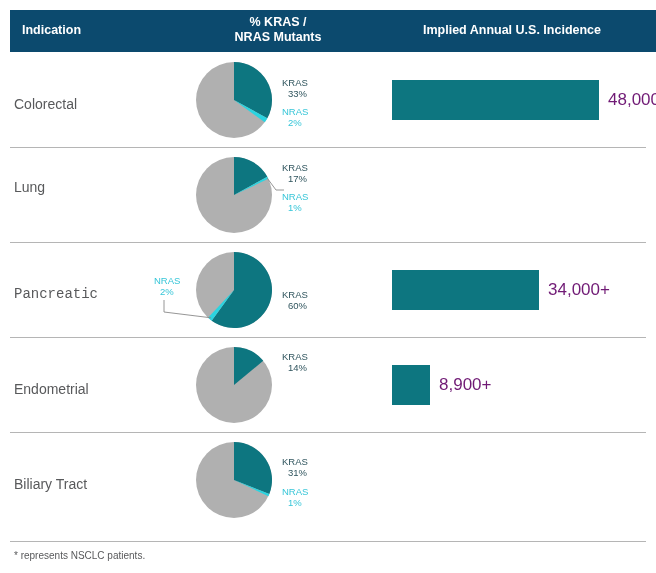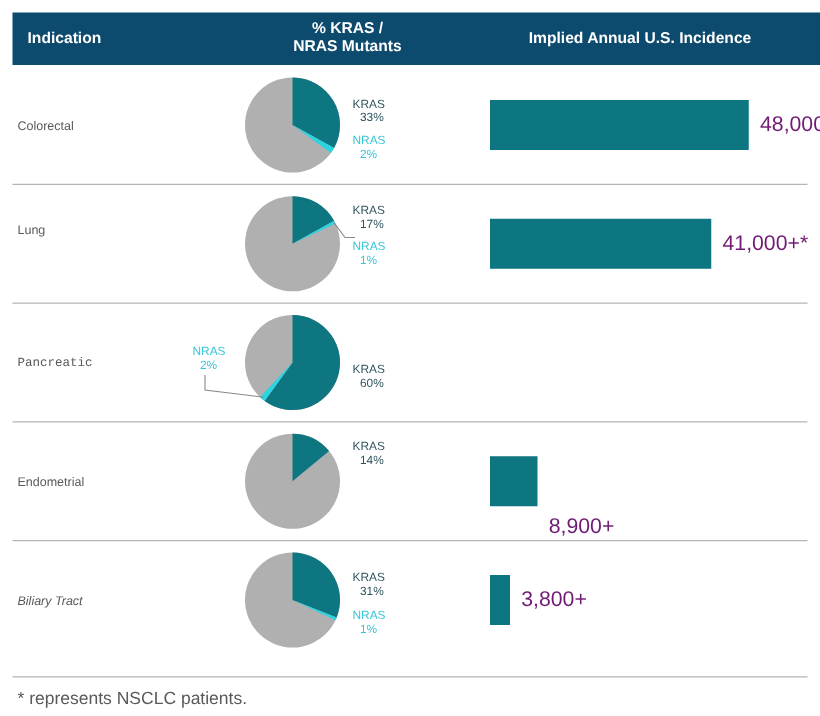--- a/index.html
+++ b/index.html
@@ -69,21 +69,21 @@
     position: absolute;
     left: 10px;
     width: 636px;
     height: 1px;
     background: #b5b5b5;
   }
 
   .ind-label {
     position: absolute;
     left: 14px;
-    font-size: 10px;
+    font-size: 14px;
     color: #58595b;
     white-space: nowrap;
   }
 
   
   .pie-holder {
     position: absolute;
     left: 140px;
     top: 0;
     width: 242px;
@@ -128,21 +128,21 @@
     left: 10px;
     top: 541px;
     width: 636px;
     height: 1px;
     background: #b5b5b5;
   }
   .footnote {
     position: absolute;
     left: 14px;
     top: 550px;
-    font-size: 14px;
+    font-size: 10px;
     color: #58595b;
   }
 </style>
 </head>
 <body>
 
 <div id="table-wrap">
 
   <div class="header-band">
     <div class="hcell hcell-indication">Indication</div>
@@ -178,73 +178,69 @@
             <circle cx="94" cy="48" r="38" fill="#b0b0b0"></circle>
             <path d="M 94 48 L 94.00 10.00 A 38 38 0 0 1 127.30 29.69 Z" fill="#0d7680"></path>
             <path d="M 94 48 L 127.30 29.69 A 38 38 0 0 1 128.38 31.82 Z" fill="#2ad4e0"></path>
             <text x="142" y="24.450098141172106" class="slice-label lbl-kras">KRAS</text>
             <text x="148" y="35.450098141172106" class="slice-label lbl-kras">17%</text>
             <text x="142" y="53" class="slice-label lbl-nras">NRAS</text>
             <text x="148" y="64" class="slice-label lbl-nras">1%</text>
             <path d="M 144 43 L 136 43 L 127.2 31.1" stroke="#8a8a8a" stroke-width="0.9" fill="none"></path>
           </svg>
         </div>
-        <div class="bar-holder">
-          <div class="bar" style="width: 177px; height: 40px; background: rgb(13, 118, 128);"></div>
-          <div class="bar-value" style="left: 186px;">41,000+*</div>
-        </div>
       </div>
       <div class="row" style="top: 242px;">
         <div class="row-divider" style="top: 0px;"></div>
         <div class="ind-label" style="top: 44px; font-family: Liberation Mono, monospace;">Pancreatic</div>
         <div class="pie-holder">
           <svg width="242" height="95">
             <circle cx="94" cy="48" r="38" fill="#b0b0b0"></circle>
             <path d="M 94 48 L 94.00 10.00 A 38 38 0 1 1 71.66 78.74 Z" fill="#0d7680"></path>
             <path d="M 94 48 L 71.66 78.74 A 38 38 0 0 1 67.99 75.70 Z" fill="#2ad4e0"></path>
             <text x="142" y="56.45470496609856" class="slice-label lbl-kras">KRAS</text>
             <text x="148" y="67.45470496609856" class="slice-label lbl-kras">60%</text>
             <text x="14" y="42" class="slice-label lbl-nras">NRAS</text>
             <text x="20" y="53" class="slice-label lbl-nras">2%</text>
             <path d="M 24 58 L 24 70 L 71.0 75.8" stroke="#8a8a8a" stroke-width="0.9" fill="none"></path>
           </svg>
         </div>
+        <div class="bar-holder">
+          <div class="bar" style="width: 147px; height: 40px; background: rgb(13, 118, 128);"></div>
+          <div class="bar-value" style="left: 156px;">34,000+</div>
+        </div>
       </div>
       <div class="row" style="top: 337px;">
         <div class="row-divider" style="top: 0px;"></div>
         <div class="ind-label" style="top: 44px; text-align: center;">Endometrial</div>
         <div class="pie-holder">
           <svg width="242" height="95">
             <circle cx="94" cy="48" r="38" fill="#b0b0b0"></circle>
             <path d="M 94 48 L 94.00 10.00 A 38 38 0 0 1 123.28 23.78 Z" fill="#0d7680"></path>
             <text x="142" y="23.24393184452971" class="slice-label lbl-kras">KRAS</text>
             <text x="148" y="34.24393184452971" class="slice-label lbl-kras">14%</text>
           </svg>
         </div>
         <div class="bar-holder">
           <div class="bar" style="width: 38px; height: 40px; background: rgb(13, 118, 128);"></div>
-          <div class="bar-value" style="left: 47px; margin-top: 36px;">8,900+</div>
+          <div class="bar-value" style="left: 47px;">8,900+</div>
         </div>
       </div>
       <div class="row" style="top: 432px;">
         <div class="row-divider" style="top: 0px;"></div>
-        <div class="ind-label" style="top: 44px; font-style: italic;">Biliary Tract</div>
+        <div class="ind-label" style="top: 44px;">Biliary Tract</div>
         <div class="pie-holder">
           <svg width="242" height="95">
             <circle cx="94" cy="48" r="38" fill="#b0b0b0"></circle>
             <path d="M 94 48 L 94.00 10.00 A 38 38 0 0 1 129.33 61.99 Z" fill="#0d7680"></path>
             <path d="M 94 48 L 129.33 61.99 A 38 38 0 0 1 128.38 64.18 Z" fill="#2ad4e0"></path>
             <text x="142" y="32.62139878196571" class="slice-label lbl-kras">KRAS</text>
             <text x="148" y="43.62139878196571" class="slice-label lbl-kras">31%</text>
             <text x="142" y="63" class="slice-label lbl-nras">NRAS</text>
             <text x="148" y="74" class="slice-label lbl-nras">1%</text>
           </svg>
         </div>
-        <div class="bar-holder">
-          <div class="bar" style="width: 16px; height: 40px; background: rgb(13, 118, 128);"></div>
-          <div class="bar-value" style="left: 25px;">3,800+</div>
-        </div>
       </div>
     </div>
 
   <div class="footnote-rule"></div>
   <div class="footnote">* represents NSCLC patients.</div>
 </div>
 
 </body></html>

